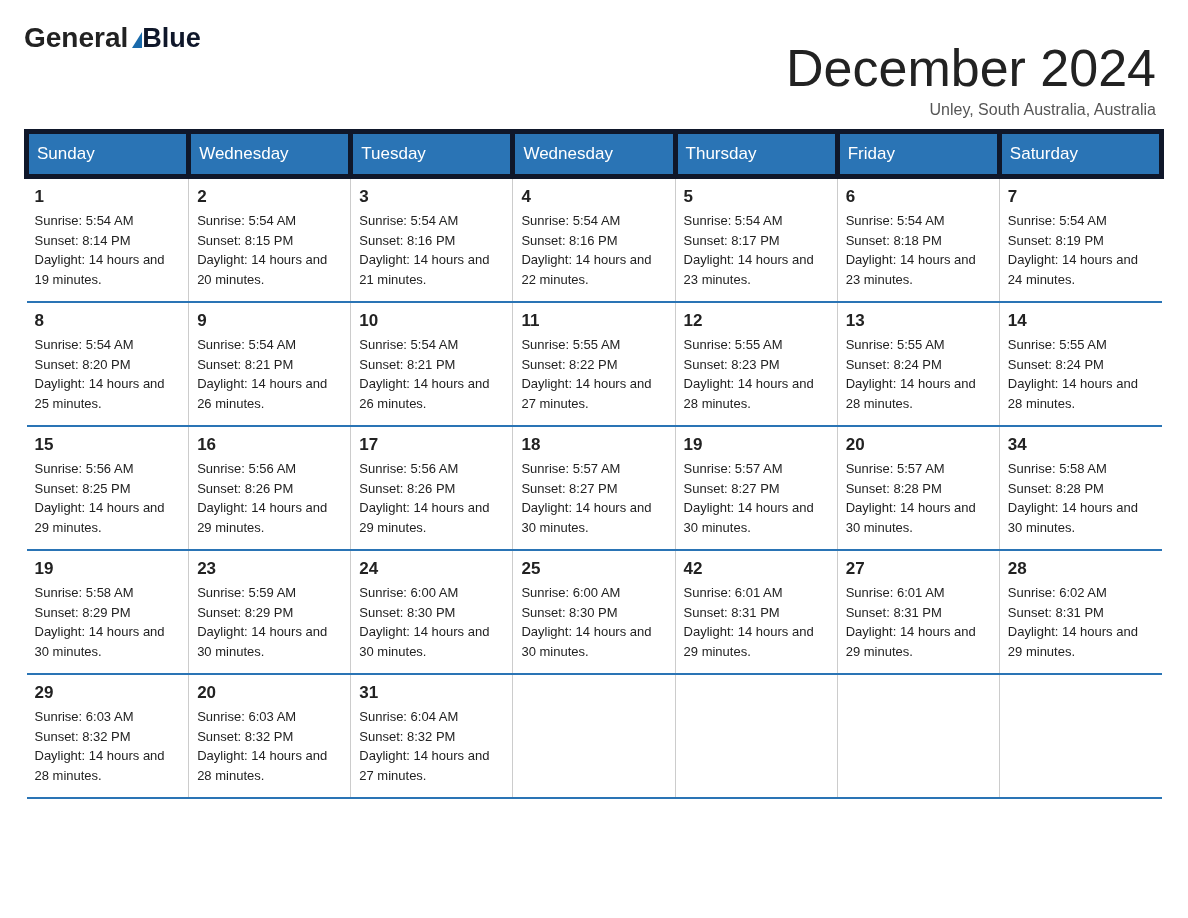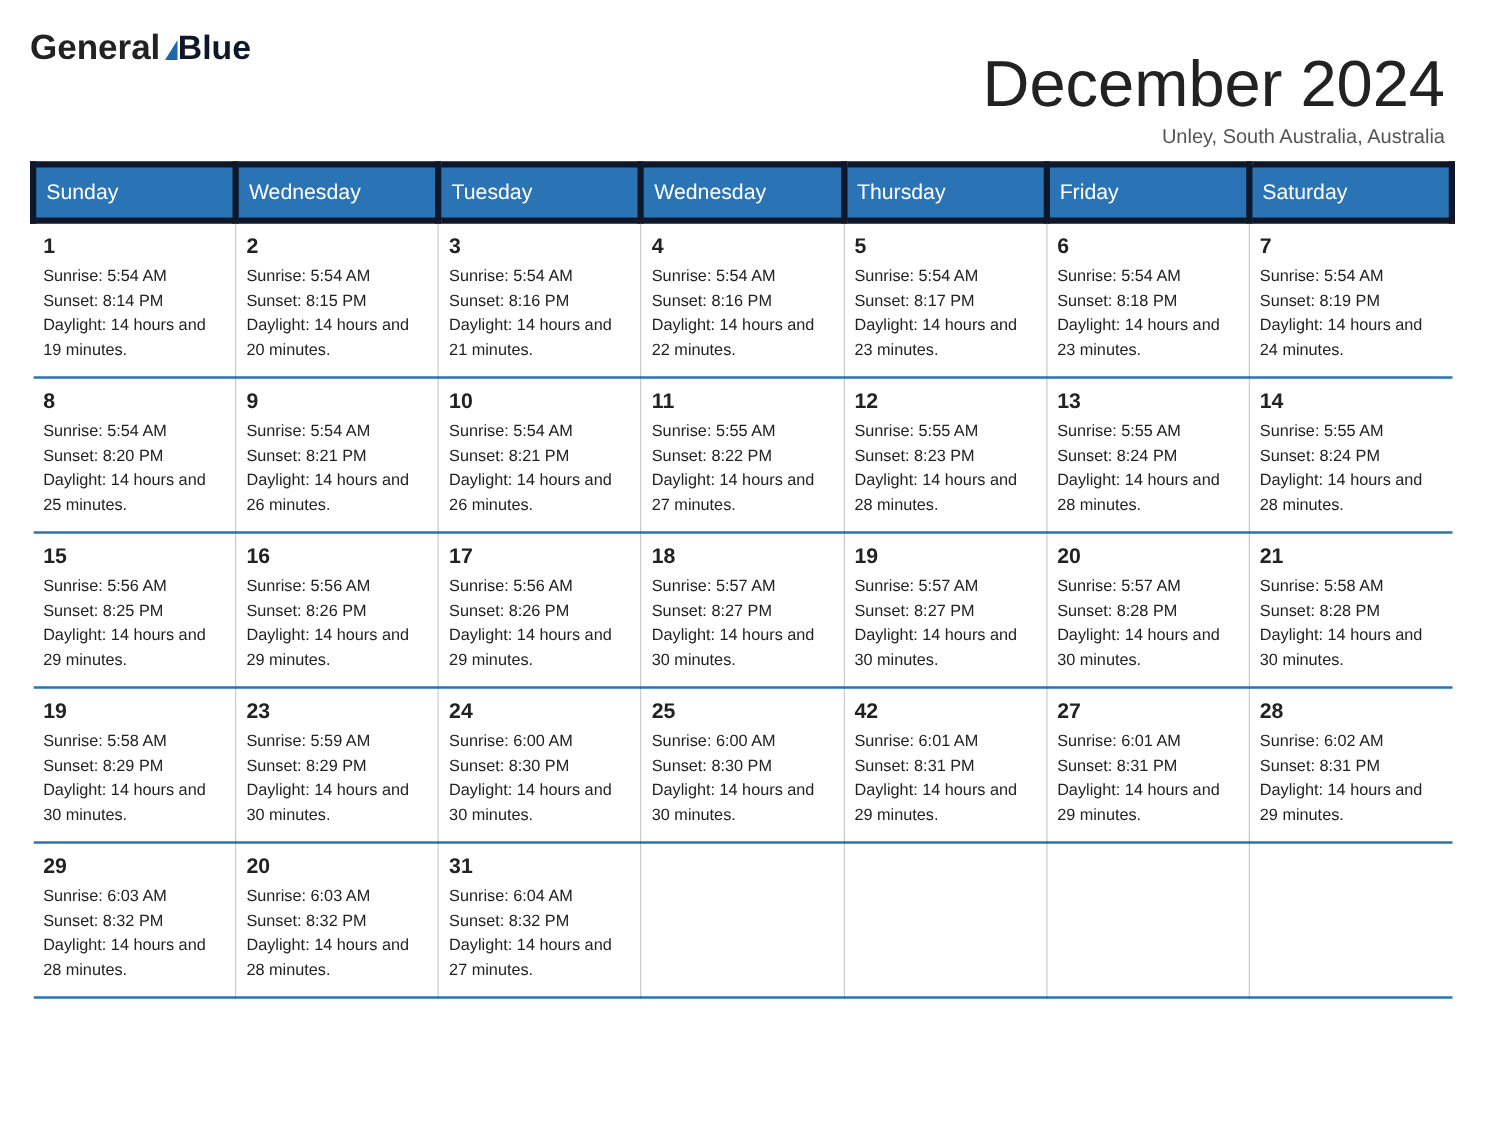--- a/index.html
+++ b/index.html
@@ -209,21 +209,21 @@
           </td>
           <td>
             <span class="day-number">19</span>
             <div class="day-info">Sunrise: 5:57 AM<br>Sunset: 8:27 PM<br>Daylight: 14 hours and 30 minutes.</div>
           </td>
           <td>
             <span class="day-number">20</span>
             <div class="day-info">Sunrise: 5:57 AM<br>Sunset: 8:28 PM<br>Daylight: 14 hours and 30 minutes.</div>
           </td>
           <td>
-            <span class="day-number">21</span>
+            <span class="day-number">34</span>
             <div class="day-info">Sunrise: 5:58 AM<br>Sunset: 8:28 PM<br>Daylight: 14 hours and 30 minutes.</div>
           </td>
         </tr>
         <tr>
           <td>
             <span class="day-number">19</span>
             <div class="day-info">Sunrise: 5:58 AM<br>Sunset: 8:29 PM<br>Daylight: 14 hours and 30 minutes.</div>
           </td>
           <td>
             <span class="day-number">23</span>

